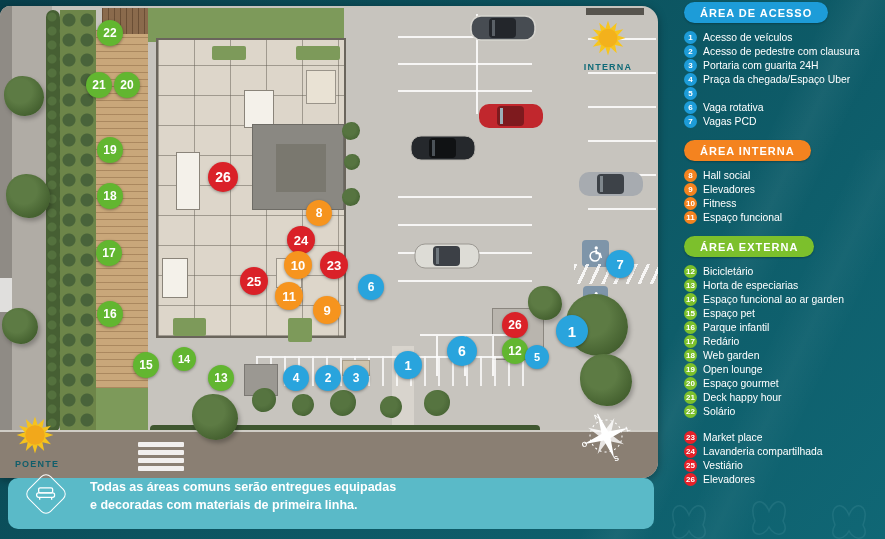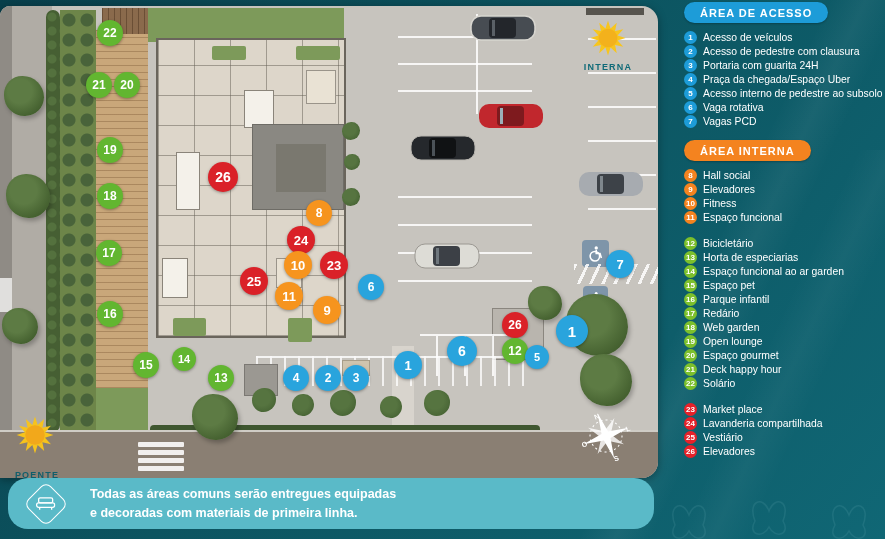--- a/index.html
+++ b/index.html
@@ -81,21 +81,21 @@
   .lg-pill { display:inline-block; color:#fff; font-weight:bold; font-size:11px;
     letter-spacing:1px; padding:5px 16px 4px; border-radius:12px; margin-bottom:7px;
     box-shadow:0 1px 2px rgba(0,0,0,.25); }
   .lg-row { display:flex; align-items:center; height:14px; }
   .lg-num { width:13px; height:13px; border-radius:50%; color:#fff; font-weight:bold;
     font-size:8px; display:flex; align-items:center; justify-content:center;
     margin-right:6px; flex-shrink:0; }
   .lg-label { color:#fff; font-size:10.4px; white-space:nowrap; }
   
   #banner { position:absolute; left:8px; top:478px; width:646px; height:51px;
-    background:#5abac8; border-radius:20px; display:flex; align-items:center; }
+    background:#5abac8; border-radius:10px; display:flex; }
   #banner-icon { width:32px; height:32px; margin-left:22px; transform:rotate(45deg);
     border:1.6px solid #fff; border-radius:7px; flex-shrink:0;
     display:flex; align-items:center; justify-content:center; }
   #banner-icon svg { transform:rotate(-45deg); }
   #banner-text { margin-left:28px; color:#fff; font-weight:bold; font-size:12.5px; line-height:1.45; }
 </style>
 </head>
 <body>
 
 <div class="streak" id="streak1"></div>
@@ -238,21 +238,21 @@
   <svg class="abs" style="left:586px; top:10px;" width="44" height="44" viewBox="0 0 40 40">
     <polygon fill="#f7c51e" points="36,20 28.7,22.3 33.9,28 26.4,26.4 28,33.9 22.3,28.7 20,36 17.7,28.7 12,33.9 13.6,26.4 6.1,28 11.3,22.3 4,20 11.3,17.7 6.1,12 13.6,13.6 12,6.1 17.7,11.3 20,4 22.3,11.3 28,6.1 26.4,13.6 33.9,12 28.7,17.7"></polygon>
     <circle cx="20" cy="20" r="8.5" fill="#f3b11c"></circle>
   </svg>
   <div class="sun-label" style="left:570px; top:56px; width:76px;">INTERNA</div>
 
   <svg class="abs" style="left:12px; top:406px;" width="46" height="46" viewBox="0 0 40 40">
     <polygon fill="#f6c31d" points="36,20 28.7,22.3 33.9,28 26.4,26.4 28,33.9 22.3,28.7 20,36 17.7,28.7 12,33.9 13.6,26.4 6.1,28 11.3,22.3 4,20 11.3,17.7 6.1,12 13.6,13.6 12,6.1 17.7,11.3 20,4 22.3,11.3 28,6.1 26.4,13.6 33.9,12 28.7,17.7"></polygon>
     <circle cx="20" cy="20" r="8.5" fill="#f2a81b"></circle>
   </svg>
-  <div class="sun-label" style="left:6px; top:464px; width:62px; color:#115e6b;">POENTE</div>
+  <div class="sun-label" style="left:6px; top:453px; width:62px; color:#115e6b;">POENTE</div>
 
   <svg class="abs" style="left:578px; top:402px;" width="56" height="56" viewBox="0 0 56 56">
     <g transform="rotate(-20 28 28)">
       <circle cx="28" cy="28" r="16" fill="none" stroke="#fff" stroke-width="1" stroke-dasharray="2,3"></circle>
       <polygon fill="rgba(255,255,255,.8)" points="42,14 33,28 42,42 28,33 14,42 23,28 14,14 28,23"></polygon>
       <polygon fill="#fff" points="28,4 31.5,24.5 52,28 31.5,31.5 28,52 24.5,31.5 4,28 24.5,24.5"></polygon>
       <text x="26" y="9" font-size="7" font-weight="bold" fill="#fff" text-anchor="middle">N</text>
       <text x="51" y="31" font-size="7" font-weight="bold" fill="#fff" text-anchor="middle">L</text>
       <text x="30" y="55" font-size="7" font-weight="bold" fill="#fff" text-anchor="middle">S</text>
       <text x="5" y="31" font-size="7" font-weight="bold" fill="#fff" text-anchor="middle">O</text>
@@ -301,42 +301,41 @@
           <span class="lg-num" style="background: rgb(29, 156, 216);">2</span>
           <span class="lg-label">Acesso de pedestre com clausura</span>
         </div><div class="lg-row">
           <span class="lg-num" style="background: rgb(29, 156, 216);">3</span>
           <span class="lg-label">Portaria com guarita 24H</span>
         </div><div class="lg-row">
           <span class="lg-num" style="background: rgb(29, 156, 216);">4</span>
           <span class="lg-label">Praça da chegada/Espaço Uber</span>
         </div><div class="lg-row">
           <span class="lg-num" style="background: rgb(29, 156, 216);">5</span>
-          <span class="lg-label">Acesso interno de pedestre ao subsolo</span>
         </div><div class="lg-row">
           <span class="lg-num" style="background: rgb(29, 156, 216);">6</span>
           <span class="lg-label">Vaga rotativa</span>
         </div><div class="lg-row">
           <span class="lg-num" style="background: rgb(29, 156, 216);">7</span>
           <span class="lg-label">Vagas PCD</span>
         </div></div>
       <div class="lg-section"><div class="lg-pill" style="background: rgb(244, 131, 31);">ÁREA INTERNA</div><div class="lg-row">
           <span class="lg-num" style="background: rgb(244, 131, 31);">8</span>
           <span class="lg-label">Hall social</span>
         </div><div class="lg-row">
           <span class="lg-num" style="background: rgb(244, 131, 31);">9</span>
           <span class="lg-label">Elevadores</span>
         </div><div class="lg-row">
           <span class="lg-num" style="background: rgb(244, 131, 31);">10</span>
           <span class="lg-label">Fitness</span>
         </div><div class="lg-row">
           <span class="lg-num" style="background: rgb(244, 131, 31);">11</span>
           <span class="lg-label">Espaço funcional</span>
         </div></div>
-      <div class="lg-section"><div class="lg-row">
+      <div class="lg-section"><div class="lg-pill" style="background: rgb(124, 192, 44);">ÁREA EXTERNA</div><div class="lg-row">
           <span class="lg-num" style="background: rgb(124, 192, 44);">12</span>
           <span class="lg-label">Bicicletário</span>
         </div><div class="lg-row">
           <span class="lg-num" style="background: rgb(124, 192, 44);">13</span>
           <span class="lg-label">Horta de especiarias</span>
         </div><div class="lg-row">
           <span class="lg-num" style="background: rgb(124, 192, 44);">14</span>
           <span class="lg-label">Espaço funcional ao ar garden</span>
         </div><div class="lg-row">
           <span class="lg-num" style="background: rgb(124, 192, 44);">15</span>

